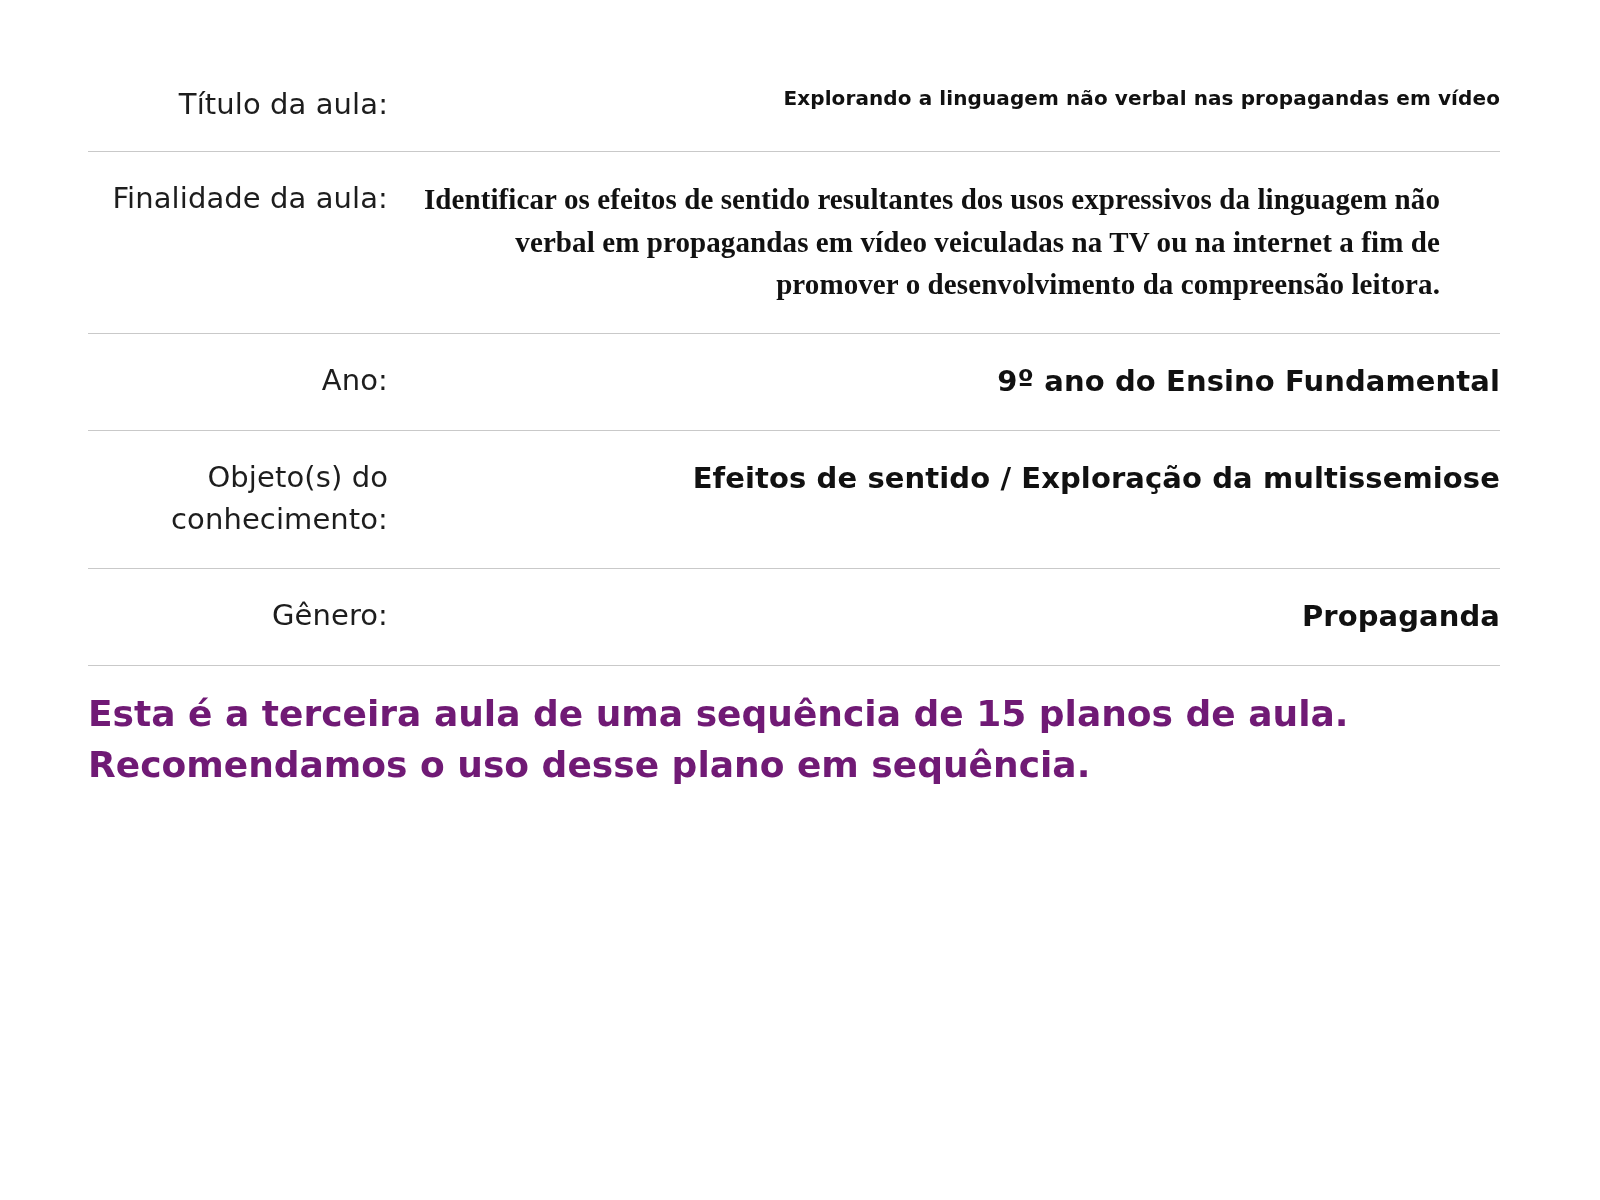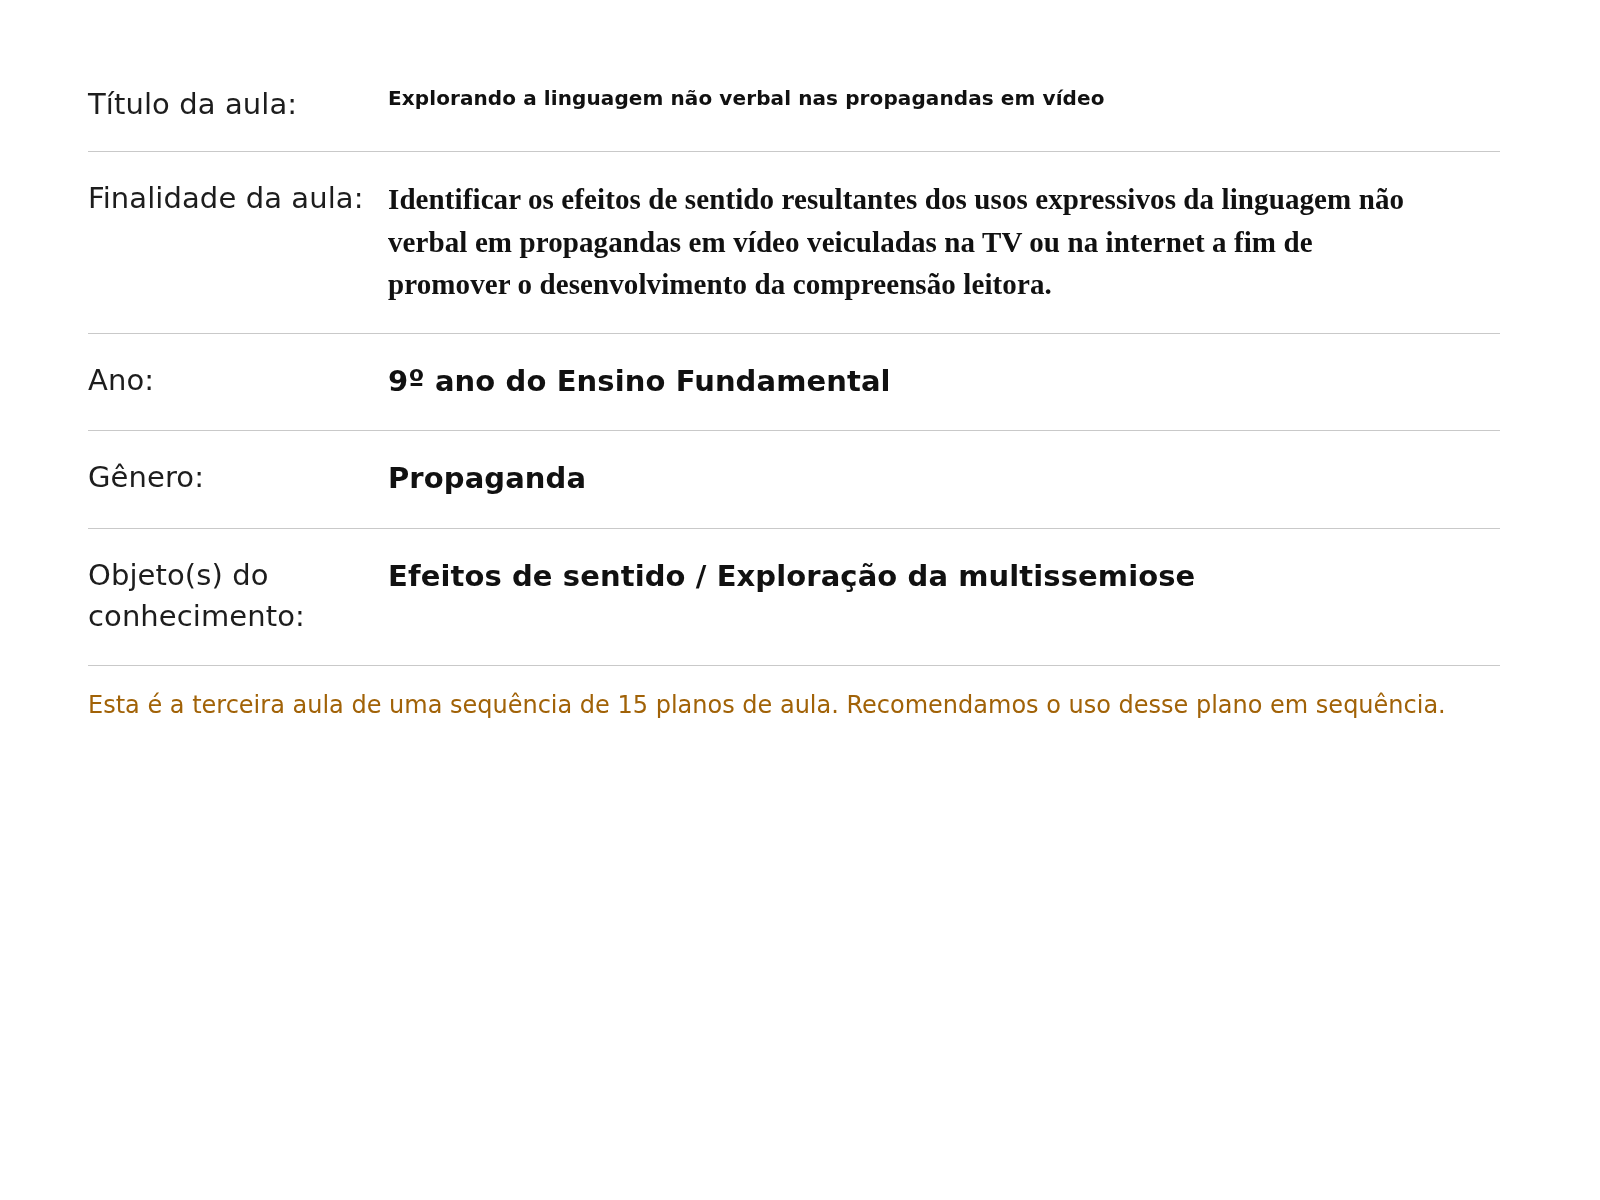--- a/index.html
+++ b/index.html
@@ -19,20 +19,21 @@
   .sheet {
     box-sizing: border-box;
     width: 1600px;
     padding: 56px 100px 0 88px;
   }
 
   table.lesson-table {
     width: 1412px;
     border-collapse: collapse;
     table-layout: fixed;
+    text-align: right;
   }
 
   table.lesson-table tr {
     border-bottom: 1px solid #c9c9c9;
   }
 
   table.lesson-table td {
     vertical-align: top;
     padding: 26px 0 28px 0;
   }
@@ -60,24 +61,24 @@
 
   tr.row-purpose td.value-cell { padding-right: 60px; font-family: Liberation Serif, serif; }
   tr.row-purpose td { }
 
   tr.row-skills td { border-bottom: 1px solid #c9c9c9; padding-bottom: 30px; }
 
   .footnote {
     width: 1412px;
     box-sizing: border-box;
     padding: 22px 20px 0 0;
-    font-size: 24px;
+    font-size: 36px;
     line-height: 1.42;
-    font-weight: 400;
-    color: #a16207;
+    font-weight: 700;
+    color: #701a75;
   }
 </style>
 </head>
 <body>
 
 <div class="sheet">
 
   <table class="lesson-table">
     <tbody>
       <tr class="row-title">
@@ -86,25 +87,25 @@
       </tr>
       <tr class="row-purpose">
         <td class="label-cell">Finalidade da aula:</td>
         <td class="value-cell">Identificar os efeitos de sentido resultantes dos usos expressivos da linguagem não verbal em propagandas em vídeo veiculadas na TV ou na internet a fim de promover o desenvolvimento da compreensão leitora.</td>
       </tr>
       <tr>
         <td class="label-cell">Ano:</td>
         <td class="value-cell">9º ano do Ensino Fundamental</td>
       </tr>
       <tr>
+        <td class="label-cell">Objeto(s) do conhecimento:</td>
+        <td class="value-cell">Efeitos de sentido / Exploração da multissemiose</td>
+      </tr>
+      <tr>
         <td class="label-cell">Gênero:</td>
         <td class="value-cell">Propaganda</td>
-      </tr>
-      <tr>
-        <td class="label-cell">Objeto(s) do conhecimento:</td>
-        <td class="value-cell">Efeitos de sentido / Exploração da multissemiose</td>
       </tr>
     </tbody>
   </table>
 
   <div class="footnote">Esta é a terceira aula de uma sequência de 15 planos de aula. Recomendamos o uso desse plano em sequência.</div>
 
 </div>
 
 </body></html>

